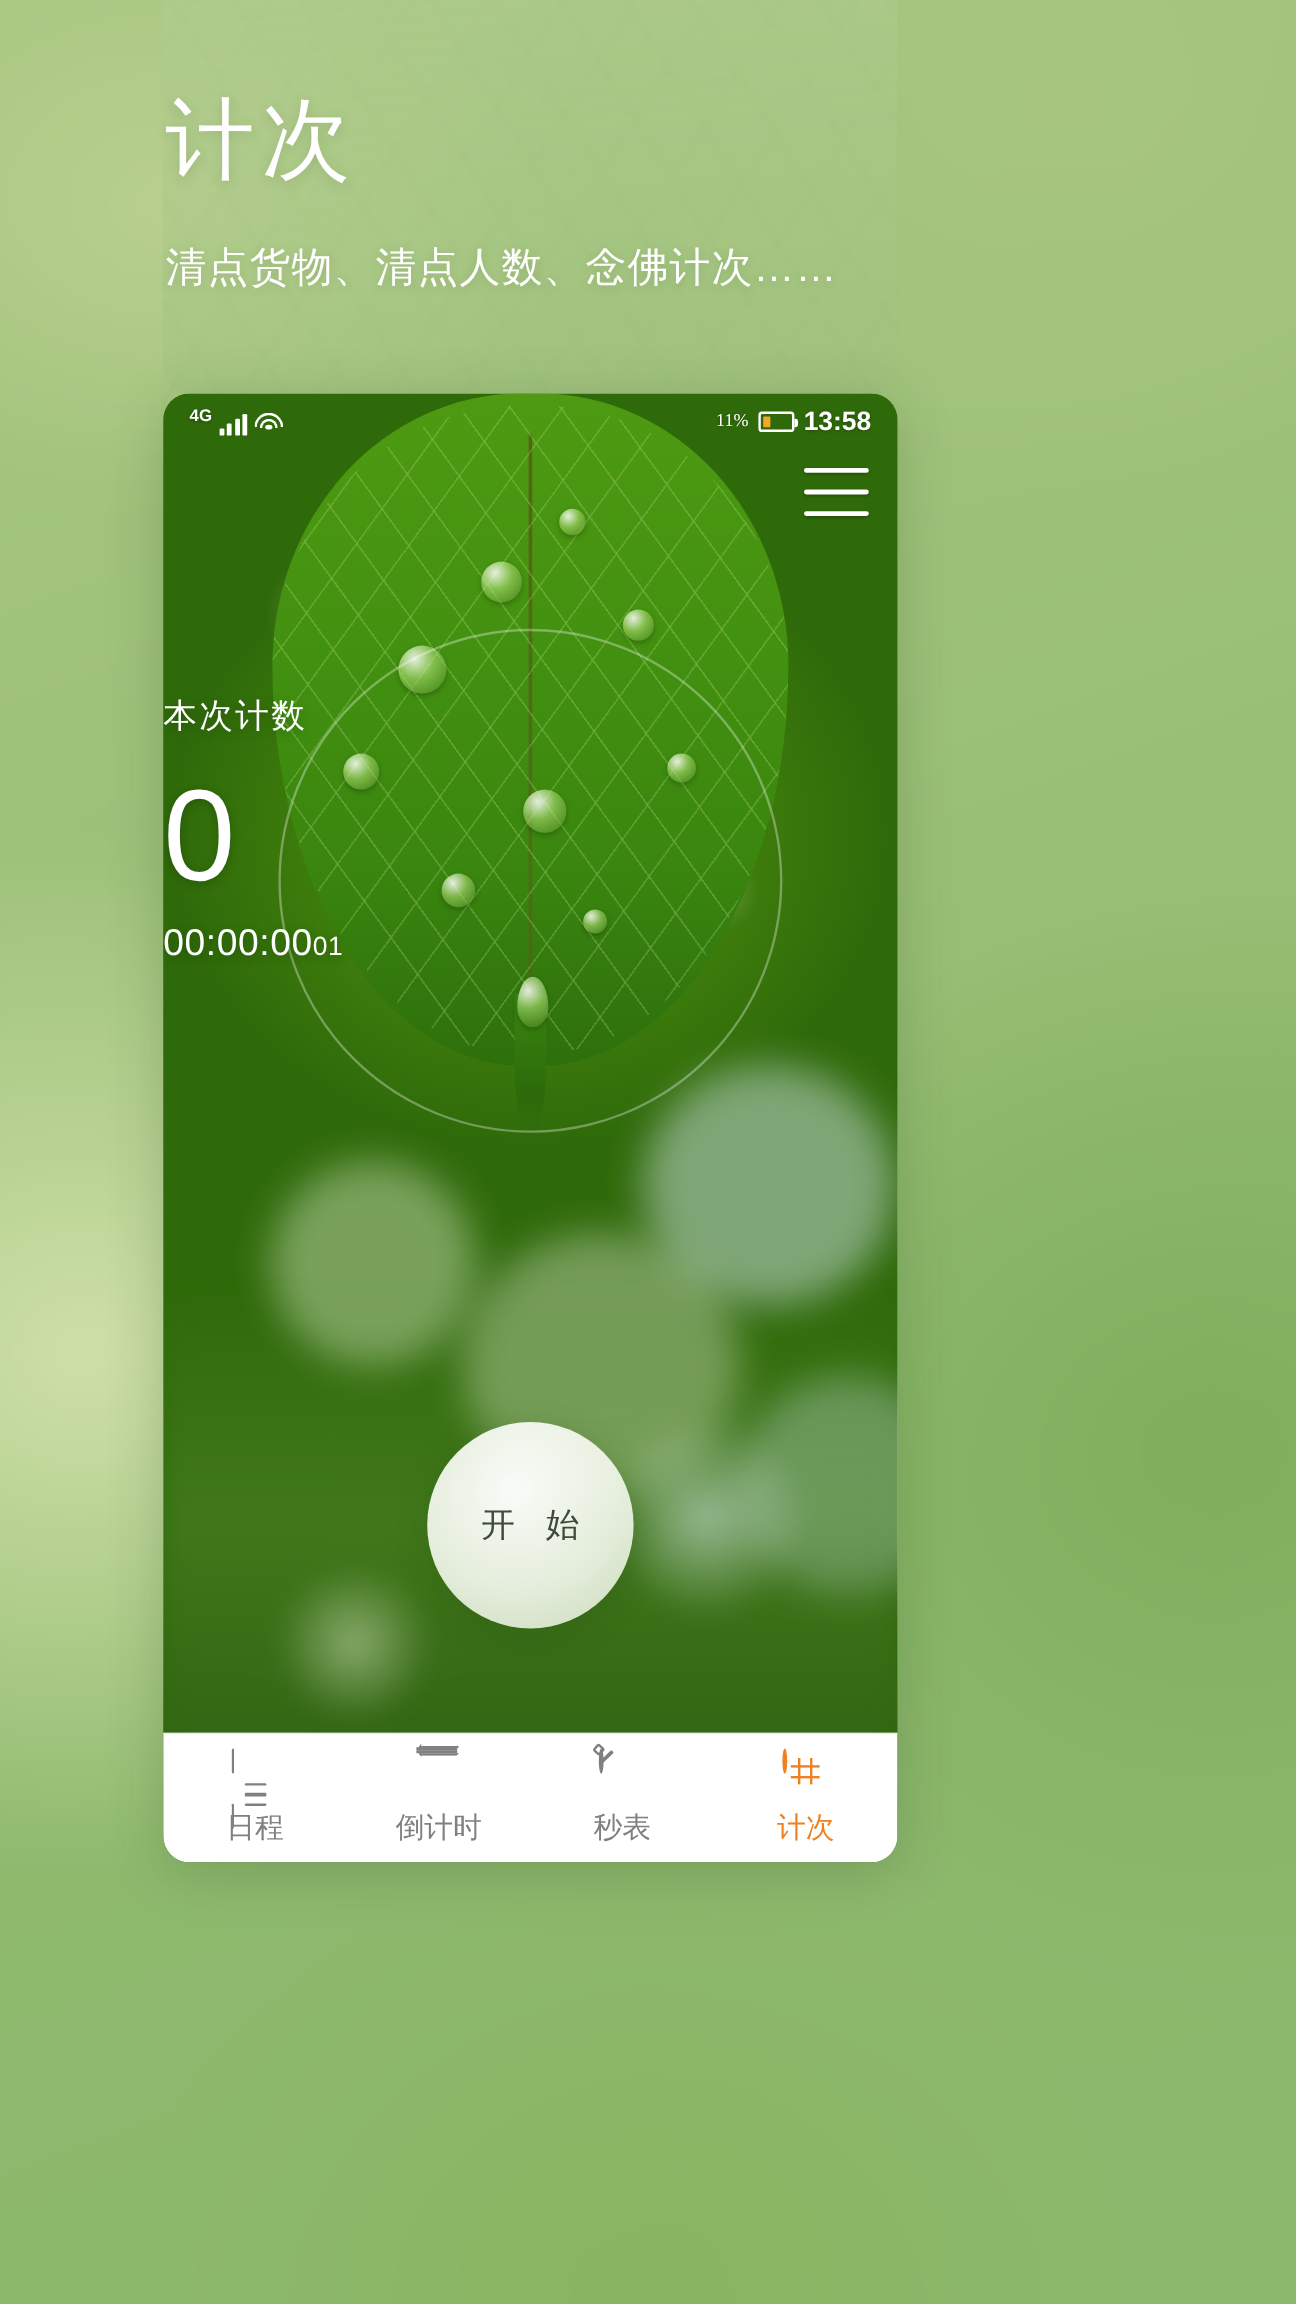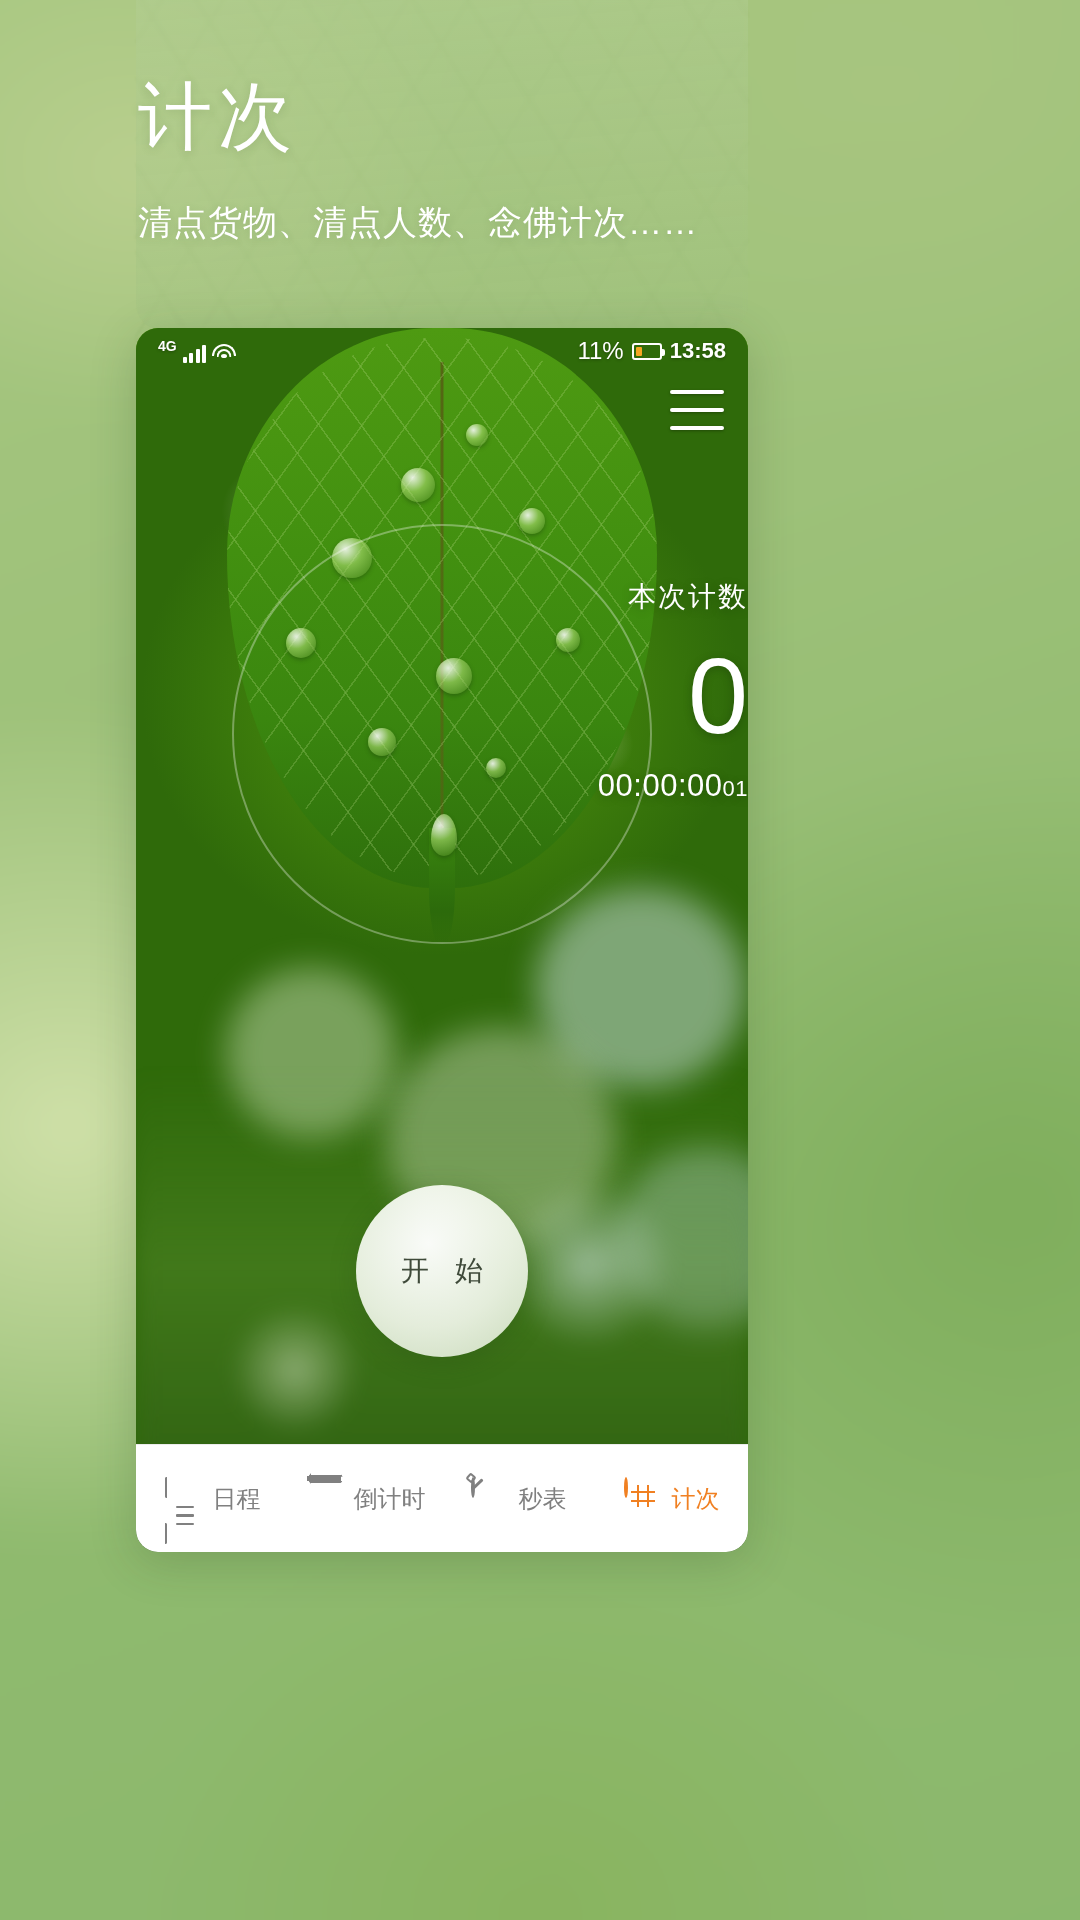--- a/index.html
+++ b/index.html
@@ -131,39 +131,39 @@
   .bars i:nth-child(4){height:18px;}
   .wifi { width:24px; height:19px; position:relative; }
   .wifi span { position:absolute; left:50%; transform:translateX(-50%);
     border:2.5px solid #fff; border-bottom:none; border-radius:50% 50% 0 0 / 100% 100% 0 0; }
   .wifi span:nth-child(1){ width:24px; height:12px; top:0; }
   .wifi span:nth-child(2){ width:15px; height:8px; top:5px; }
   .wifi span:nth-child(3){ width:6px; height:4px; top:10px; border-radius:50%; background:#fff; border:none;}
   .battery { width:30px; height:17px; border:2px solid #fff; border-radius:3px; position:relative; }
   .battery:after { content:""; position:absolute; right:-5px; top:4px; width:3px; height:7px; background:#fff; border-radius:0 2px 2px 0; }
   .battery i { position:absolute; left:2px; top:2px; bottom:2px; width:25%; background:#f5a623; border-radius:1px; display:block;}
-  .bat-pct { font-size:24px; }
+  .bat-pct { font-size:15px;font-family:Liberation Serif, serif; }
   .clock { font-size:22px;font-weight:bold; }
 
   
   .hamburger {
     position:absolute; right:24px; top:62px; width:54px; height:40px; z-index:22;
     display:flex; flex-direction:column; justify-content:space-between; cursor:pointer;
   }
   .hamburger span { display:block; height:4px; background:#fff; border-radius:2px; box-shadow:0 1px 3px rgba(0,0,0,.3); }
 
   
   .ring {
     position:absolute; left:50%; top:196px; transform:translateX(-50%);
     width:420px; height:420px; border-radius:50%;
     border:2px solid rgba(255,255,255,.33);
     z-index:15;
   }
   .counter-block {
-    position:absolute; left:0; right:0; top:250px; text-align:right; z-index:18; color:#fff;
+    position:absolute; left:0; right:0; top:250px; text-align:left; z-index:18; color:#fff;
     text-shadow:0 2px 8px rgba(20,50,10,.35);
   }
   .count-label { font-size:28px; font-weight:400; letter-spacing:2px; }
   .count-value { font-size:108px; font-weight:300; line-height:1.15; margin-top:18px; }
   .count-timer { font-size:31px; font-weight:300; margin-top:10px; letter-spacing:.5px; }
   .count-timer .ms { font-size:22px; }
 
   
   .start-btn {
     position:absolute; left:50%; top:857px; transform:translateX(-50%);
@@ -175,21 +175,21 @@
     z-index:25; cursor:pointer;
   }
 
   
   .tabbar {
     position:absolute; left:0; right:0; bottom:0; height:108px;
     background:#ffffff; display:flex; z-index:30;
     border-top:1px solid #ececec;
   }
   .tab {
-    flex:1; display:flex; flex-direction:row; align-items:center; justify-content:center;
+    flex:1; display:flex; flex-direction:column; align-items:center; justify-content:center;
     gap:8px; cursor:pointer; color:#808080;
   }
   .tab .tlabel { font-size:24px; }
   .tab.active { color:#F08022; }
   .ico { width:40px; height:40px; position:relative; }
 
   
   .ico-doc { width:30px; height:38px; border:2.5px solid currentColor; border-radius:4px; margin:1px auto; }
   .ico-doc i { display:block; height:2.5px; background:currentColor; margin:6px auto 0; width:18px; border-radius:1px;}
   .ico-doc i:first-child { margin-top:9px; }

